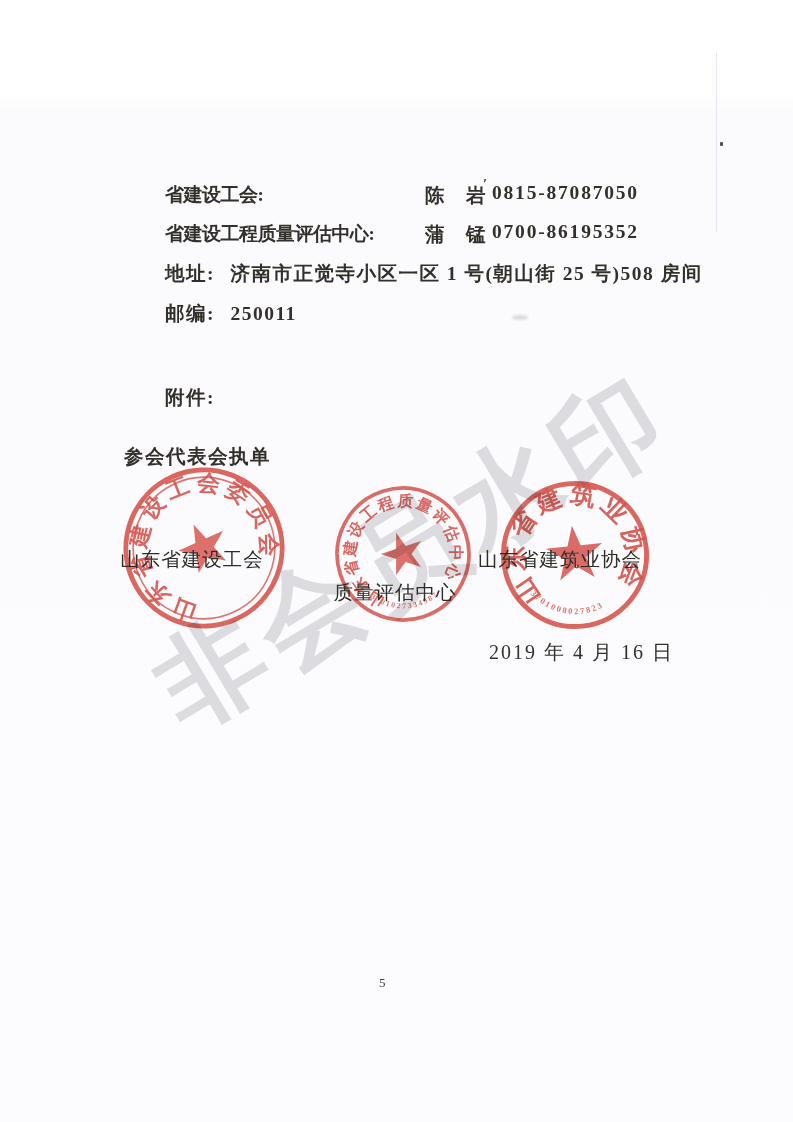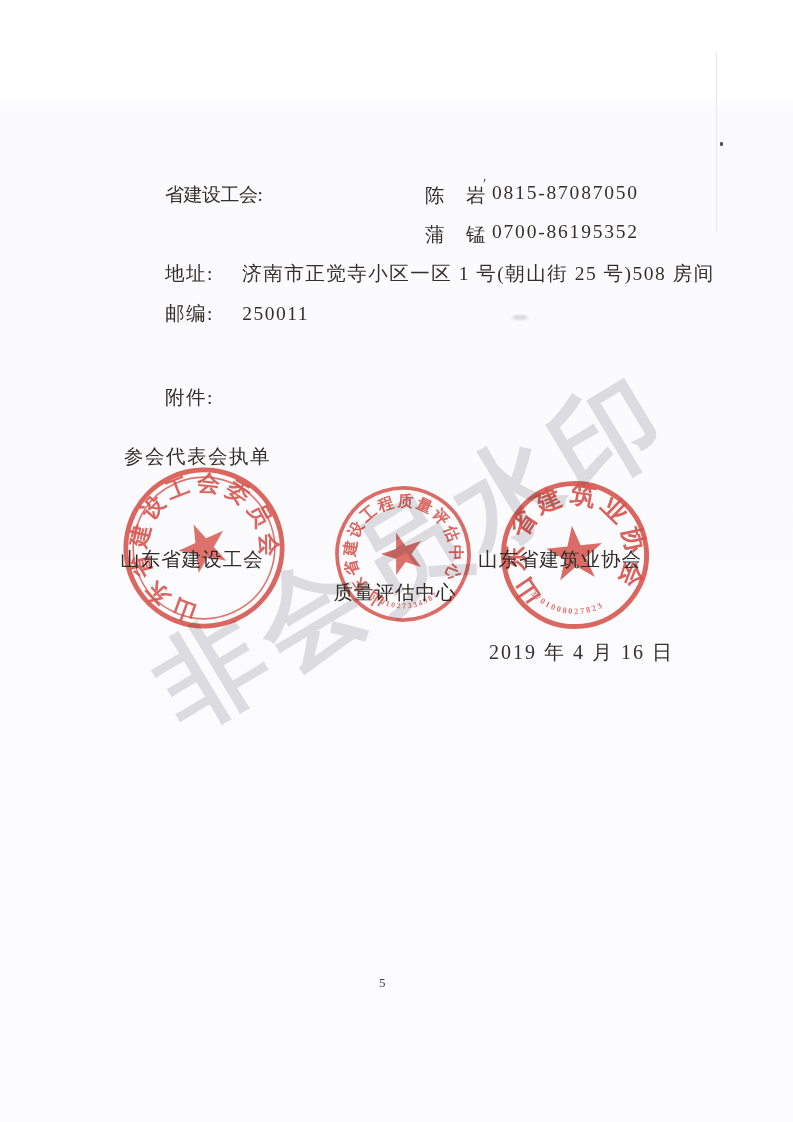--- a/index.html
+++ b/index.html
@@ -55,36 +55,37 @@
 
   .content { position: absolute; inset: 0; z-index: 3; }
 
   .body-line {
     position: absolute;
     left: 165px;
     white-space: nowrap;
     color: #33302b;
     font-size: 19.5px;
     letter-spacing: 1.5px;
+    font-weight: bold;
   }
   .contact-row { width: 480px; }
   .contact-label { letter-spacing: -0.5px; font-size: 19px; }
   .contact-name { position: absolute; left: 260px; top: 0; letter-spacing: 1px; text-align: right; }
   .contact-tick { position: absolute; left: 318px; top: -6px; font-size: 15px; color: #4a453f; }
   .contact-phone { position: absolute; left: 327px; top: 0; letter-spacing: 1.8px; }
 
   .row-1 { top: 182px; }
   .row-2 { top: 221px; }
   .row-3 { top: 260px; }
   .row-4 { top: 300px; }
   .row-attach { top: 384px; }
   .row-item1 { top: 404px; left: 190px; }
   .row-item2 { top: 443px; left: 124px; }
 
-  .value-gap { margin-left: 22px; }
+  .value-gap { margin-left: 9px; }
 
   
   .seal {
     position: absolute;
     mix-blend-mode: multiply;
     opacity: 0.93;
     z-index: 2;
   }
   .seal-left   { left: 120px; top: 464px; width: 168px; height: 168px; }
   .seal-middle { left: 333px; top: 484px; width: 140px; height: 140px; }
@@ -196,20 +197,21 @@
   <div class="content">
 
     <div class="body-line contact-row row-1">
       <span class="contact-label">省建设工会:</span>
       <span class="contact-name">陈　岩</span>
       <span class="contact-tick">′</span>
       <span class="contact-phone">0815-87087050</span>
     </div>
 
     <div class="body-line contact-row row-2">
+      <span class="contact-label">省建设工程质量评估中心:</span>
       <span class="contact-name">蒲　锰</span>
       <span class="contact-phone">0700-86195352</span>
     </div>
 
     <div class="body-line row-3">
       <span>地址:</span>
       <span class="value-gap">济南市正觉寺小区一区 1 号(朝山街 25 号)508 房间</span>
     </div>
 
     <div class="body-line row-4">

